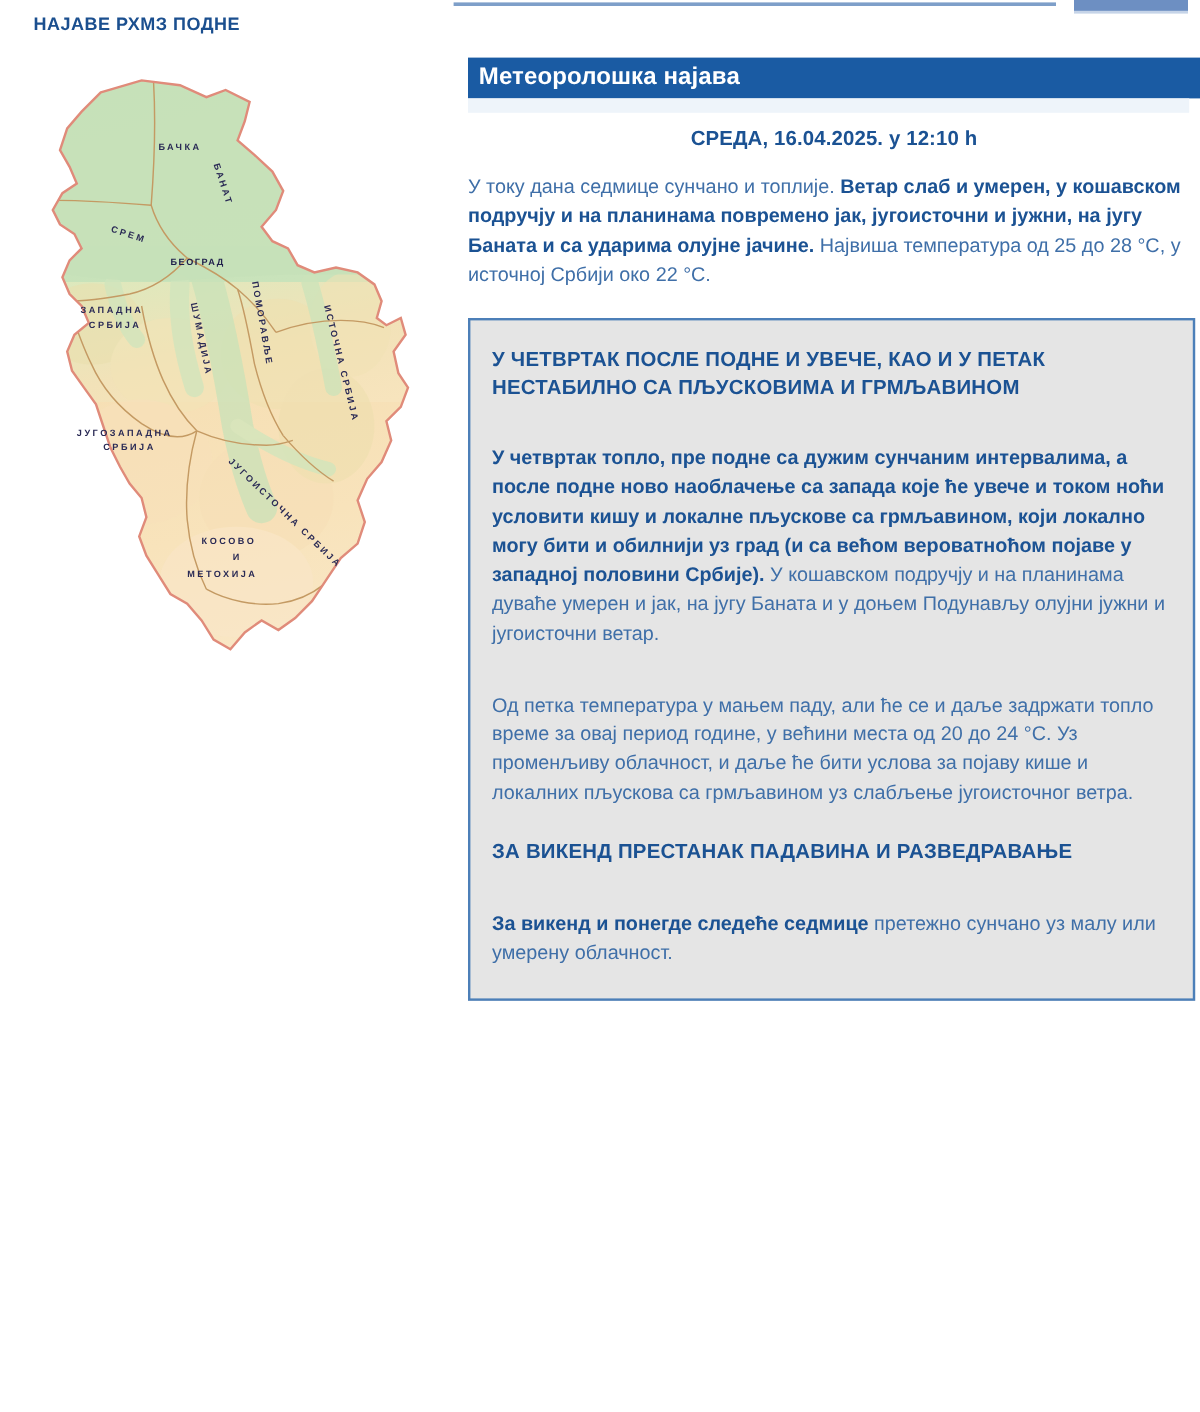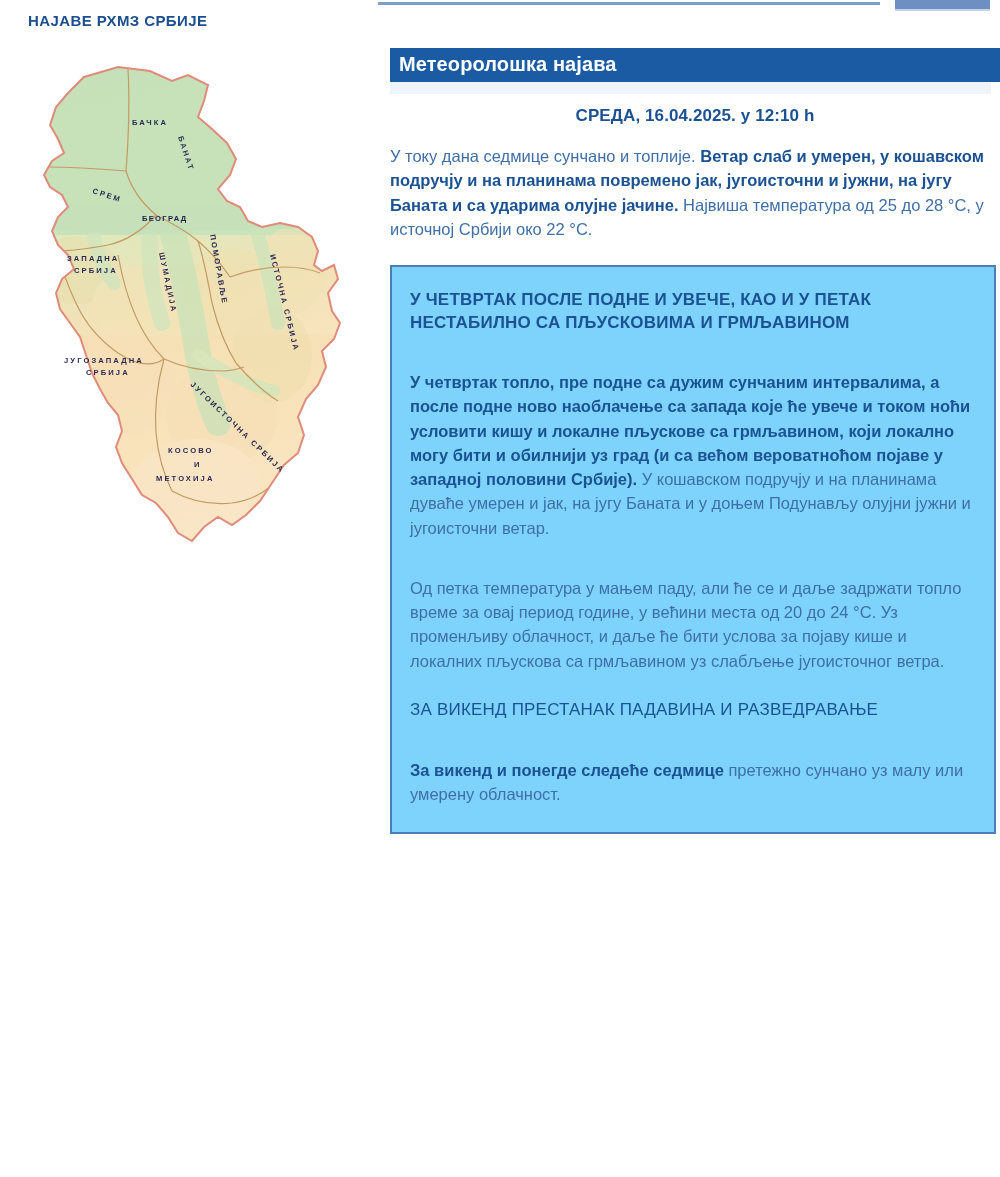--- a/index.html
+++ b/index.html
@@ -96,21 +96,21 @@
     color: #1b5293;
     font-weight: bold;
   }
   
   #alert-box {
     margin-top: 24px;
     border: 2px solid #4c7fb8;
     width: 606px;
     box-sizing: border-box;
     padding: 22px 16px 26px 18px;
-    background: #7dd3fc;
+    background: #e5e5e5;
   }
   .alert-heading {
     font-size: 17px;
     font-weight: bold;
     color: #1b5293;
     line-height: 1.33;
     letter-spacing: 0.2px;
   }
   .alert-par {
     margin-top: 36px;
@@ -118,33 +118,33 @@
     line-height: 1.47;
     color: #3f6fa8;
   }
   .alert-par b {
     color: #1b5293;
     font-weight: bold;
   }
   .alert-heading-2 {
     margin-top: 26px;
     font-size: 17px;
-    font-weight: normal;
+    font-weight: bold;
     color: #1b5293;
     line-height: 1.33;
     letter-spacing: 0.2px;
   }
 </style>
 </head>
 <body>
 
 <div id="top-rule"></div>
 <div id="top-right-chip"></div>
 
-<div id="page-heading">НАЈАВЕ РХМЗ СРБИЈЕ</div>
+<div id="page-heading">НАЈАВЕ РХМЗ ПОДНЕ</div>
 
 <div id="map-wrap">
   <svg viewBox="0 0 340 520" xmlns="http://www.w3.org/2000/svg">
     <defs>
       <linearGradient id="gN" x1="0" y1="0" x2="0.4" y2="1">
         <stop offset="0%" stop-color="#c3e0b6"></stop>
         <stop offset="100%" stop-color="#c9e3bb"></stop>
       </linearGradient>
       <linearGradient id="gS" x1="0" y1="0" x2="0.3" y2="1">
         <stop offset="0%" stop-color="#f6dfb4"></stop>

